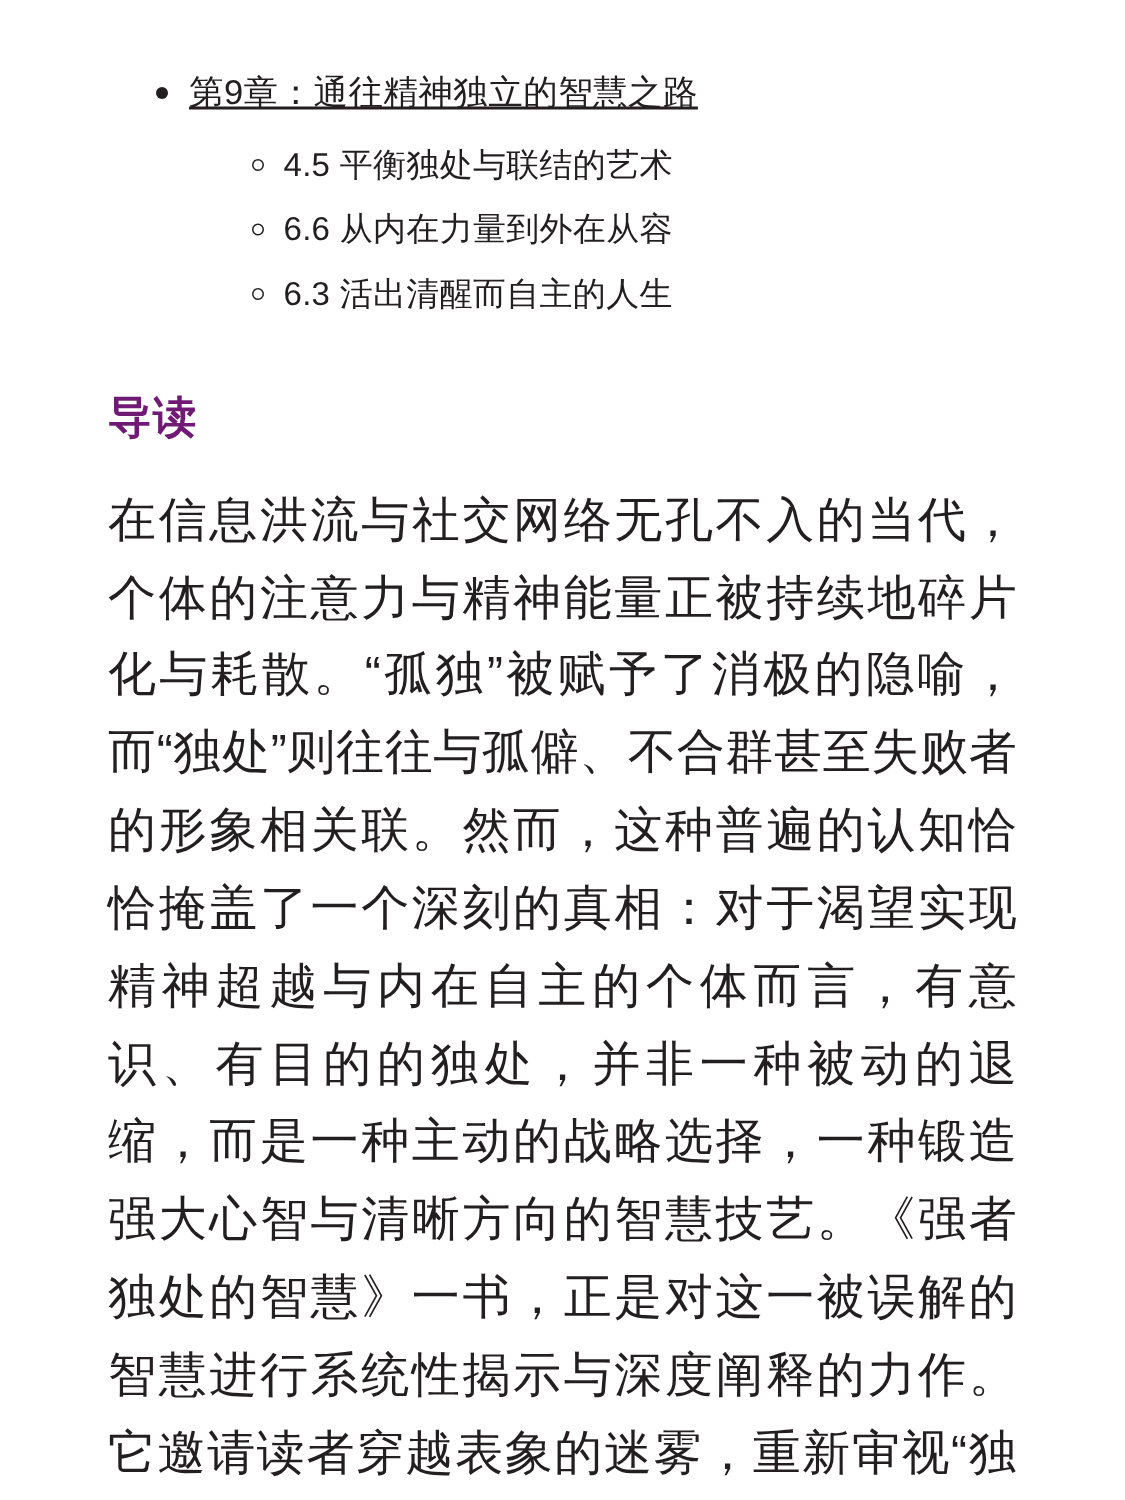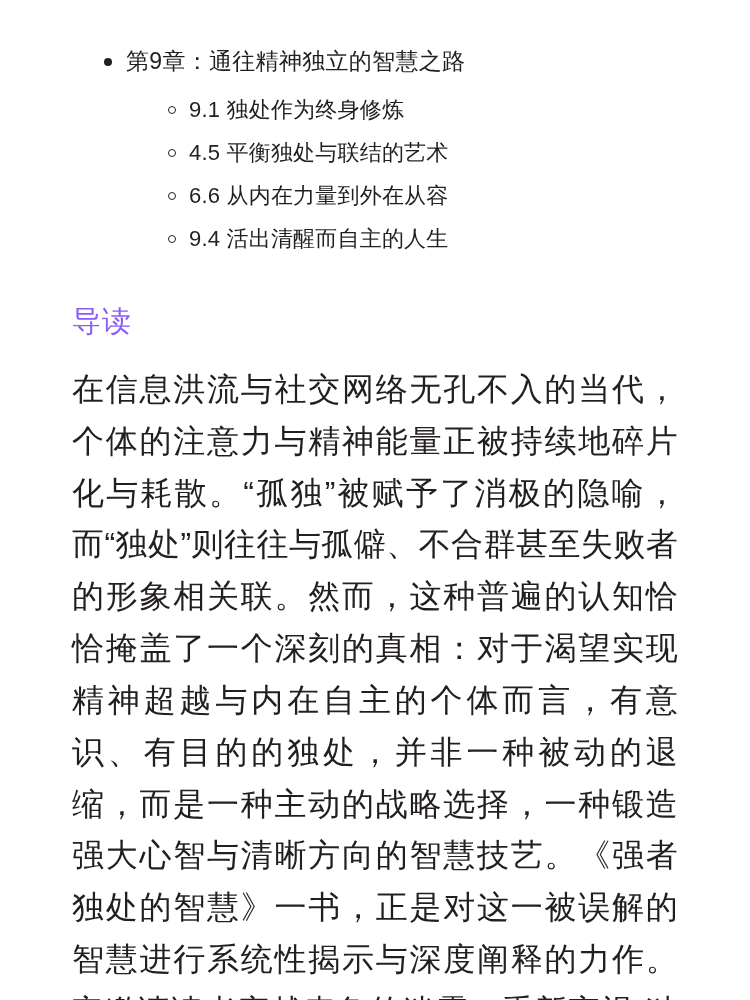--- a/index.html
+++ b/index.html
@@ -29,20 +29,21 @@
     padding: 0;
     list-style: none;
   }
   .chapter-item {
     display: flex;
     align-items: flex-start;
     font-size: 23px;
     line-height: 1.5;
     letter-spacing: 0.3px;
     margin-left: 32px;
+    text-decoration: underline;
   }
   .bullet-disc {
     flex: 0 0 auto;
     width: 8px;
     height: 8px;
     border-radius: 50%;
     background: #231f20;
     margin: 14px 14px 0 0;
   }
   .chapter-label {
@@ -72,23 +73,23 @@
     background: transparent;
     box-sizing: border-box;
     margin: 13px 13px 0 0;
   }
   .sub-label {
     flex: 1 1 auto;
   }
 
   
   .section-heading {
-    color: #8b5cf6;
+    color: #701a75;
     font-size: 29px;
-    font-weight: normal;
+    font-weight: bold;
     letter-spacing: 1px;
     margin: 46px 0 22px 0;
   }
 
   
   .body-paragraph {
     font-size: 32px;
     line-height: 1.62;
     letter-spacing: 0.2px;
     text-align: justify;
@@ -118,33 +119,29 @@
   <ul class="outline">
     <li class="chapter-item">
       <span class="bullet-disc"></span>
       <span class="chapter-label">第9章：通往精神独立的智慧之路</span>
     </li>
   </ul>
 
   <ul class="sub-list">
     <li class="sub-item">
       <span class="bullet-circle"></span>
-      <span class="sub-label">9.1 独处作为终身修炼</span>
-    </li>
-    <li class="sub-item">
-      <span class="bullet-circle"></span>
       <span class="sub-label">4.5 平衡独处与联结的艺术</span>
     </li>
     <li class="sub-item">
       <span class="bullet-circle"></span>
       <span class="sub-label">6.6 从内在力量到外在从容</span>
     </li>
     <li class="sub-item">
       <span class="bullet-circle"></span>
-      <span class="sub-label">9.4 活出清醒而自主的人生</span>
+      <span class="sub-label">6.3 活出清醒而自主的人生</span>
     </li>
   </ul>
 
   <h2 class="section-heading">导读</h2>
 
   <p class="body-paragraph">在信息洪流与社交网络无孔不入的当代，个体的注意力与精神能量正被持续地碎片化与耗散。“孤独”被赋予了消极的隐喻，而“独处”则往往与孤僻、不合群甚至失败者的形象相关联。然而，这种普遍的认知恰恰掩盖了一个深刻的真相：对于渴望实现精神超越与内在自主的个体而言，有意识、有目的的独处，并非一种被动的退缩，而是一种主动的战略选择，一种锻造强大心智与清晰方向的智慧技艺。《强者独处的智慧》一书，正是对这一被误解的智慧进行系统性揭示与深度阐释的力作。它邀请读者穿越表象的迷雾，重新审视“独处”的本质，并将其转化为个人成长中最具生产力的精神实践。</p>
 
 
 </div>
 

